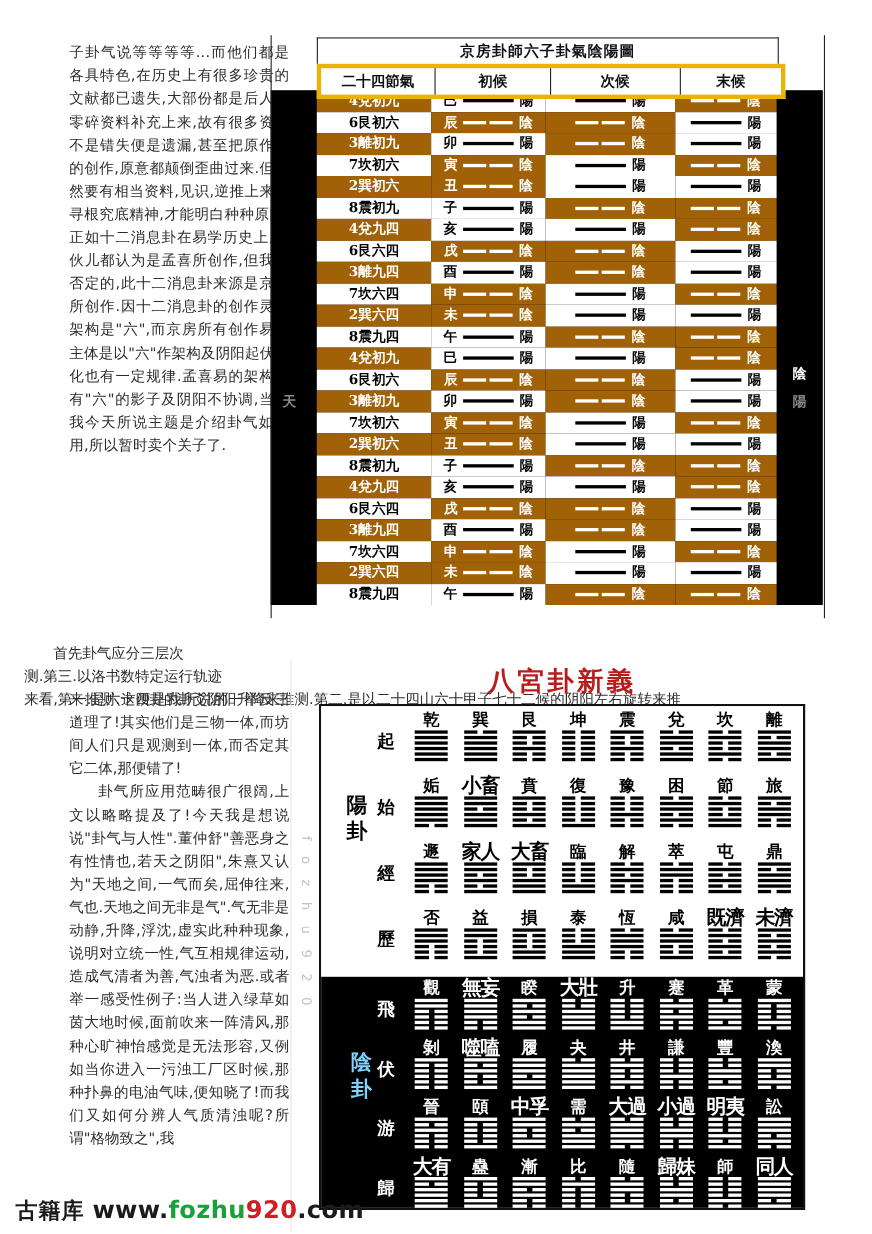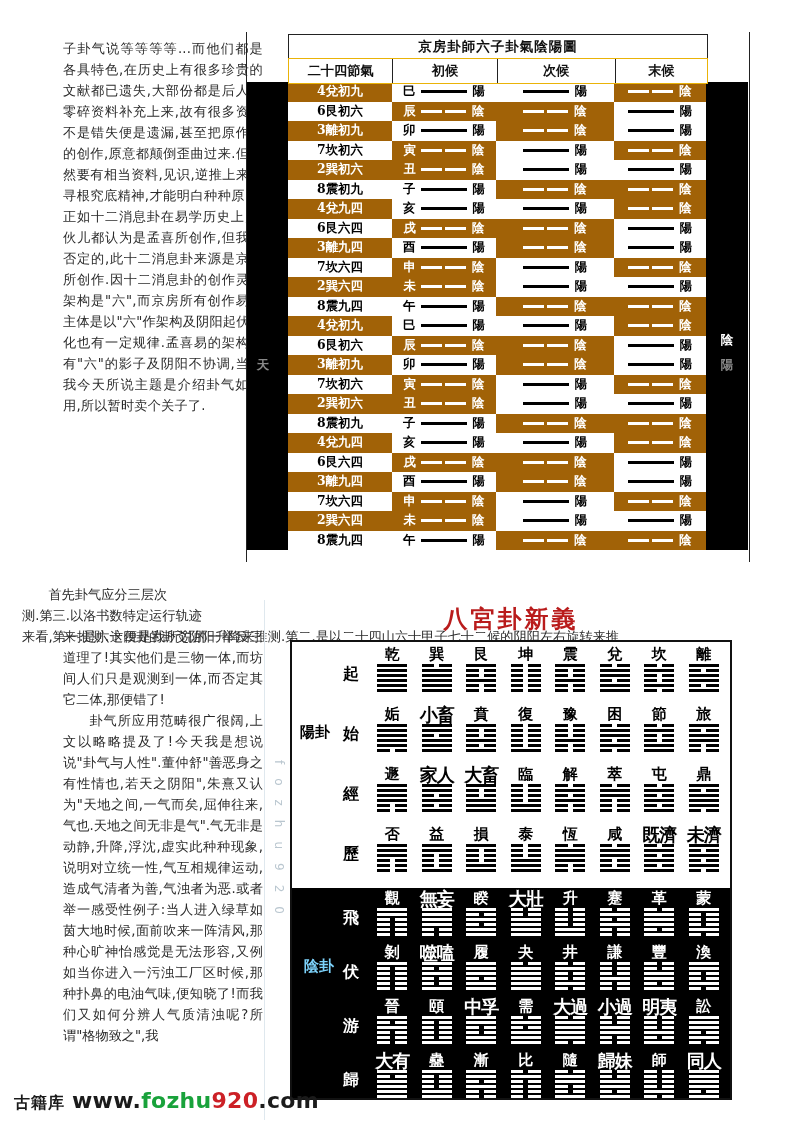--- a/index.html
+++ b/index.html
@@ -43,21 +43,21 @@
             border-left:1px solid #222;border-right:1px solid #222;}
   .t1-title{
     position:absolute;left:42px;top:2px;width:418px;height:24px;
     border:1px solid #222;border-bottom:none;
     display:flex;align-items:center;justify-content:center;
     font-family:"DejaVu Serif","Liberation Serif",serif;
     font-size:13.5px;font-weight:bold;color:#111;letter-spacing:1px;
   }
   .t1-head{
     position:absolute;left:42px;top:26px;width:418px;height:24px;
-    display:flex;border:1px solid #eab308;
+    display:flex;border:4px solid #eab308;
     font-family:"DejaVu Serif","Liberation Serif",serif;
     font-size:13.2px;font-weight:bold;color:#111;
   }
   .t1-head > div{display:flex;align-items:center;justify-content:center;
                  border-right:1px solid #222;}
   .t1-head > div:last-child{border-right:none;}
   .hc0{width:104px;} .hc1{width:104px;} .hc2{width:118px;} .hc3{width:92px;}
 
   .t1-body{position:absolute;left:42px;top:50px;width:418px;}
   .trow{display:flex;height:19.5px;}
@@ -93,23 +93,23 @@
     width:442px;text-align:center;
     font-family:"DejaVu Serif","Liberation Serif",serif;
     font-size:24px;font-weight:bold;color:#b91c1c;letter-spacing:3px;
     line-height:30px;
   }
   .t2-box{position:absolute;left:0;top:36px;width:442px;height:460px;
           border:2px solid #111;box-sizing:border-box;}
   .t2-yang{position:absolute;left:0;top:0;width:438px;height:246px;background:#fff;}
   .t2-yin{position:absolute;left:0;top:246px;width:438px;height:210px;background:#000;}
 
-  .grp-lbl{position:absolute;width:34px;text-align:left;
+  .grp-lbl{position:absolute;width:34px;text-align:right;
            font-family:"DejaVu Serif","Liberation Serif",serif;
-           font-size:15px;font-weight:bold;line-height:24px;}
+           font-size:19px;font-weight:bold;line-height:24px;}
   .row-lbl{position:absolute;width:30px;text-align:center;
            font-family:"DejaVu Serif","Liberation Serif",serif;
            font-size:16px;font-weight:bold;}
 
   .hexrow{position:absolute;left:78px;width:356px;display:flex;}
   .hexcell{width:44.5px;display:flex;flex-direction:column;align-items:center;}
   .hexname{font-family:"DejaVu Serif","Liberation Serif",serif;
            font-size:15px;font-weight:bold;line-height:17px;white-space:nowrap;}
   .hexname.n2{font-size:18px;letter-spacing:-1px;}
   .hex{margin-top:1px;display:flex;flex-direction:column;gap:1.6px;}
@@ -117,21 +117,21 @@
   .hx i{display:block;height:3.4px;background:currentColor;}
   .hx.y i{width:30px;}
   .hx.n i{width:12.6px;}
   .hx.n i+i{margin-left:4.8px;}
   .t2-yang .hexcell{color:#000;}
   .t2-yin .hexcell{color:#fff;}
 
   
   .wm{position:absolute;left:14px;bottom:8px;display:flex;align-items:baseline;gap:7px;}
   .wm-cn{font-family:Liberation Serif, serif;
-         font-size:16px;font-weight:bold;color:#1b1b1b;letter-spacing:1px;}
+         font-size:20px;font-weight:bold;color:#1b1b1b;letter-spacing:1px;}
   .wm-url{font-family:"DejaVu Sans","Liberation Sans",sans-serif;
           font-size:22px;font-weight:bold;letter-spacing:.3px;margin-top:28px;}
 
   .side-wm{position:absolute;left:268px;top:760px;width:18px;height:330px;
            writing-mode:vertical-rl;font-size:12px;color:#b9c6cf;
            letter-spacing:14px;font-family:"DejaVu Sans","Liberation Sans",sans-serif;}
   .vline{position:absolute;left:264px;top:600px;width:1px;height:520px;background:#dfe8ee;}
 </style>
 </head>
 <body>

